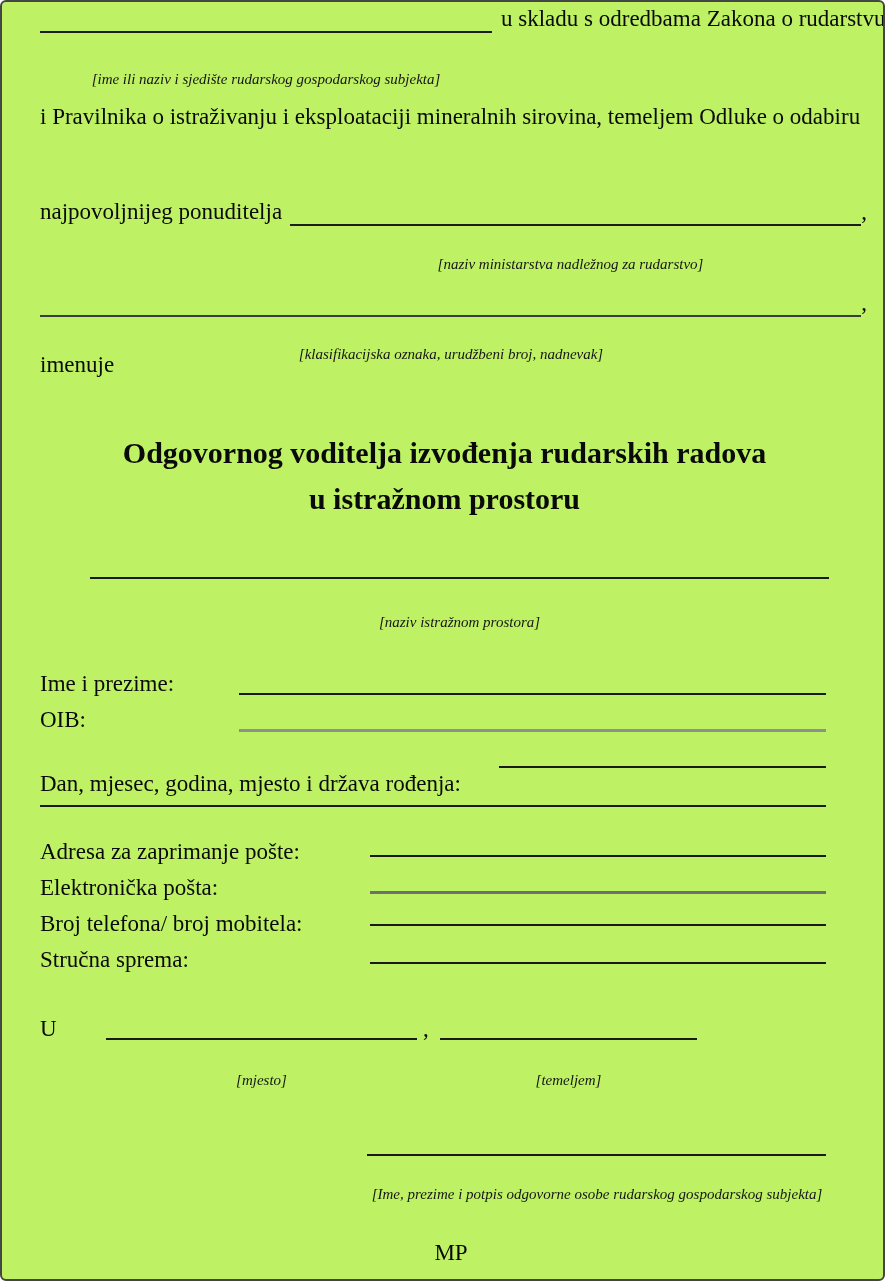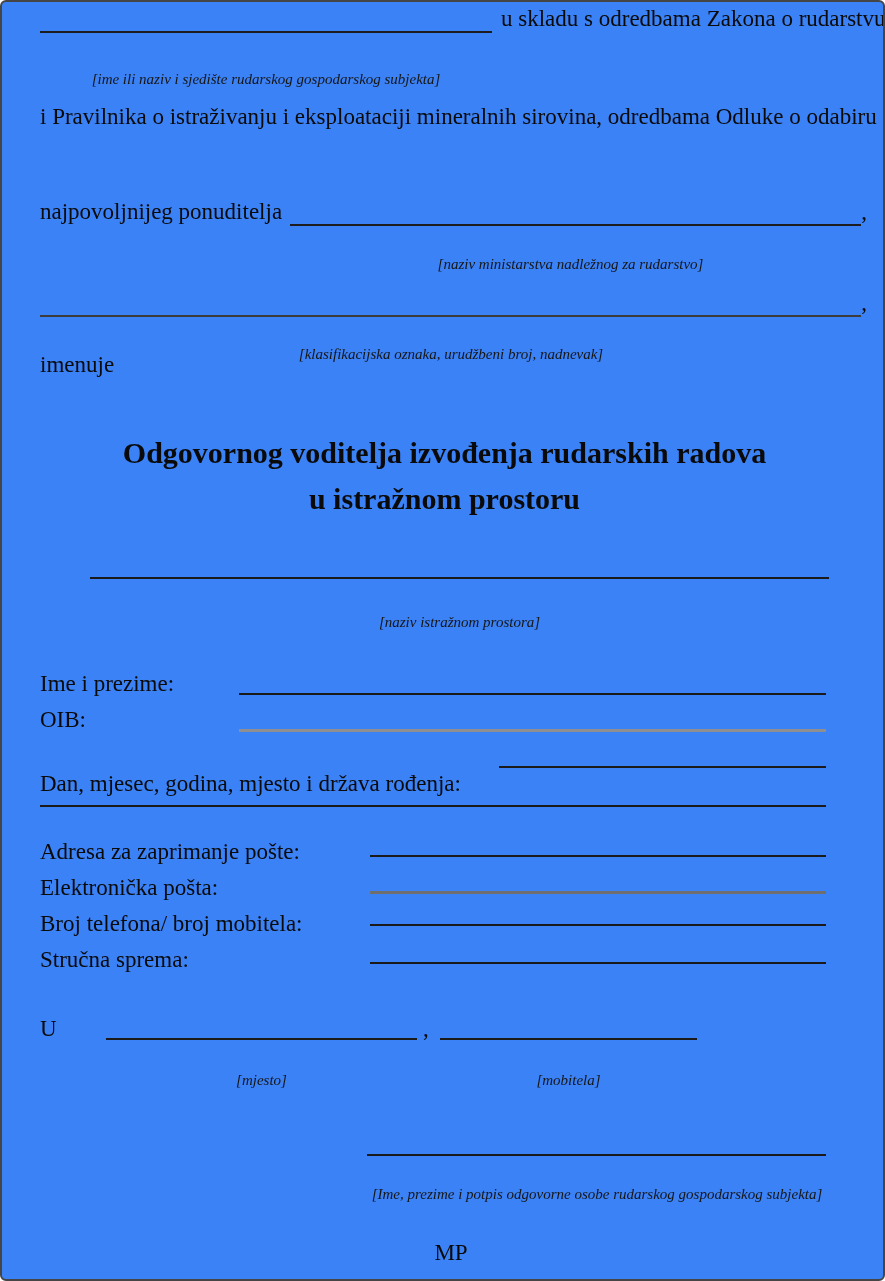--- a/index.html
+++ b/index.html
@@ -1,19 +1,19 @@
 <!DOCTYPE html>
 <html><head>
 <meta charset="utf-8">
 <style>
   html,body { margin:0; padding:0; background:#fff; }
   .page {
     position:relative;
     width:885px; height:1281px;
-    background:#3b82f6;
+    background:#bef264;
     border:2px solid #454545;
     border-radius:6px;
     box-sizing:border-box;
     font-family:"Liberation Serif", serif;
     color:#0a0a0a;
     overflow:hidden;
   }
   .txt { font-size:23px; line-height:28px; white-space:nowrap; }
   .abs { position:absolute; }
   .cap {
@@ -44,21 +44,21 @@
 <body>
 
 <div class="page">
 
   <div class="flexrow" style="top:2px; left:38px;">
     <span class="blank" style="width:452px; height:27px;"></span>
     <span class="txt" style="margin-left:9px;">u skladu s odredbama Zakona o rudarstvu</span>
   </div>
   <div class="cap" style="top:45px; left:38px; width:452px;">[ime ili naziv i sjedište rudarskog gospodarskog subjekta]</div>
 
-  <div class="abs txt" style="top:101px; left:38px;">i Pravilnika o istraživanju i eksploataciji mineralnih sirovina, odredbama Odluke o odabiru</div>
+  <div class="abs txt" style="top:101px; left:38px;">i Pravilnika o istraživanju i eksploataciji mineralnih sirovina, temeljem Odluke o odabiru</div>
 
   <div class="flexrow" style="top:194px; left:38px; right:16px;text-align:right;">
     <span class="txt">najpovoljnijeg ponuditelja</span>
     <span class="blank" style="flex:1; height:28px; margin-left:8px;"></span>
     <span class="txt">,</span>
   </div>
   <div class="cap" style="top:230px; left:277px; width:583px;">[naziv ministarstva nadležnog za rudarstvo]</div>
 
   <div class="flexrow" style="top:286px; left:38px; right:16px;">
     <span class="blank" style="flex:1; height:27px; border-bottom-color:#3c3c3c;"></span>
@@ -96,20 +96,20 @@
   <div class="bl" style="top:922px; left:368px; width:456px;"></div>
 
   <div class="abs txt" style="top:944px; left:38px;">Stručna sprema:</div>
   <div class="bl" style="top:960px; left:368px; width:456px;"></div>
 
   <div class="abs txt" style="top:1013px; left:38px;">U</div>
   <div class="bl" style="top:1036px; left:104px; width:311px;"></div>
   <div class="abs txt" style="top:1013px; left:421px;">,</div>
   <div class="bl" style="top:1036px; left:438px; width:257px;"></div>
   <div class="cap" style="top:1046px; left:104px; width:311px;">[mjesto]</div>
-  <div class="cap" style="top:1046px; left:438px; width:257px;">[mobitela]</div>
+  <div class="cap" style="top:1046px; left:438px; width:257px;">[temeljem]</div>
 
   <div class="bl" style="top:1152px; left:365px; width:459px;"></div>
   <div class="cap" style="top:1160px; left:325px; width:540px;">[Ime, prezime i potpis odgovorne osobe rudarskog gospodarskog subjekta]</div>
 
   <div class="abs txt" style="top:1237px; left:38px; width:822px; text-align:center;">MP</div>
 
 </div>
 
 </body></html>

